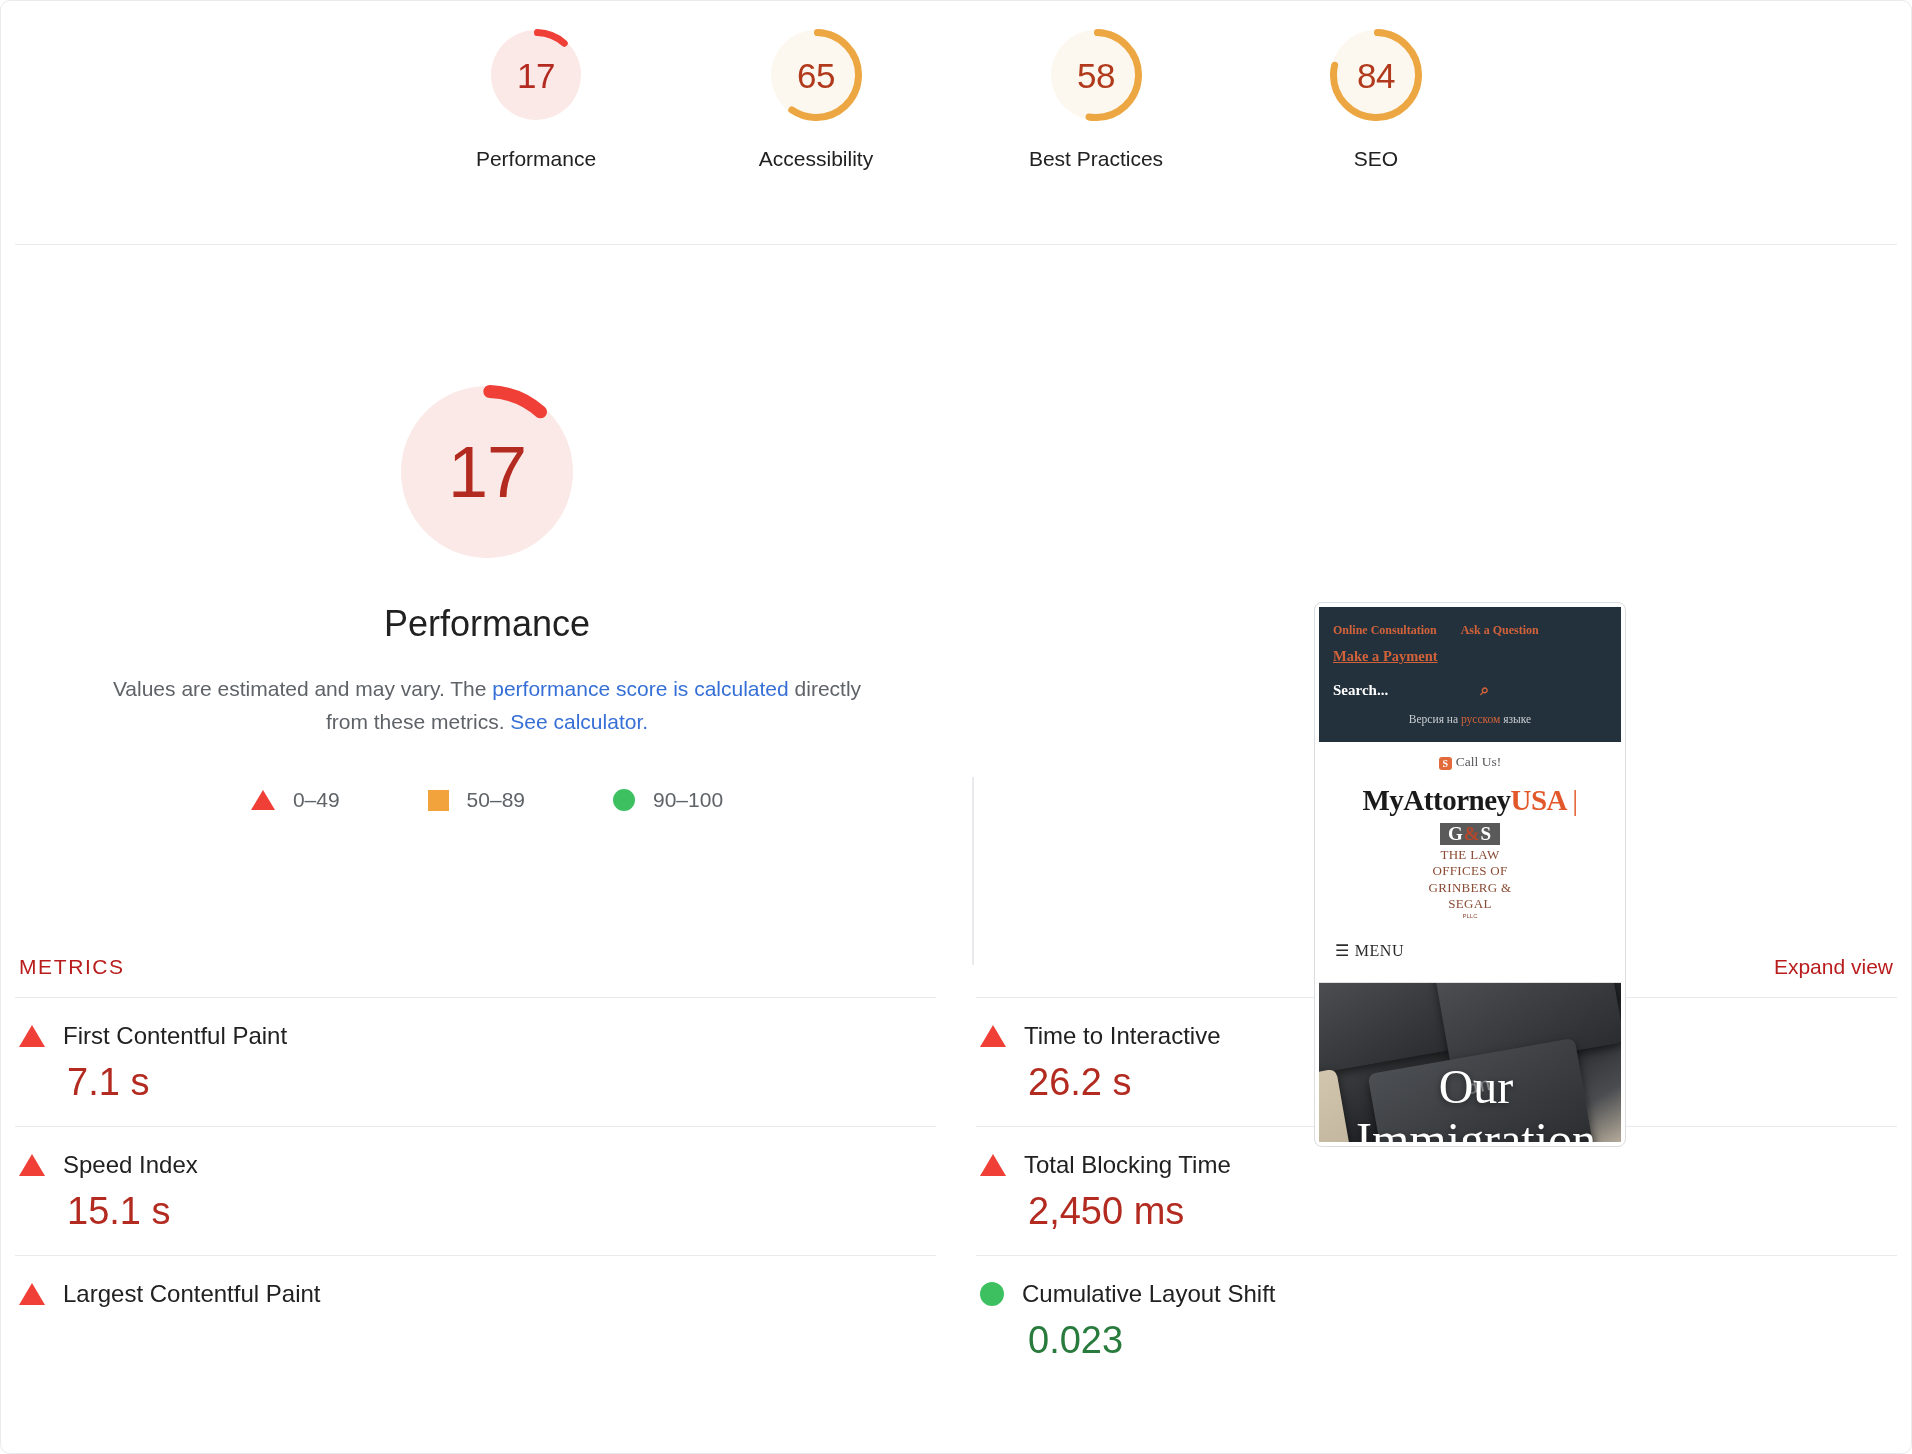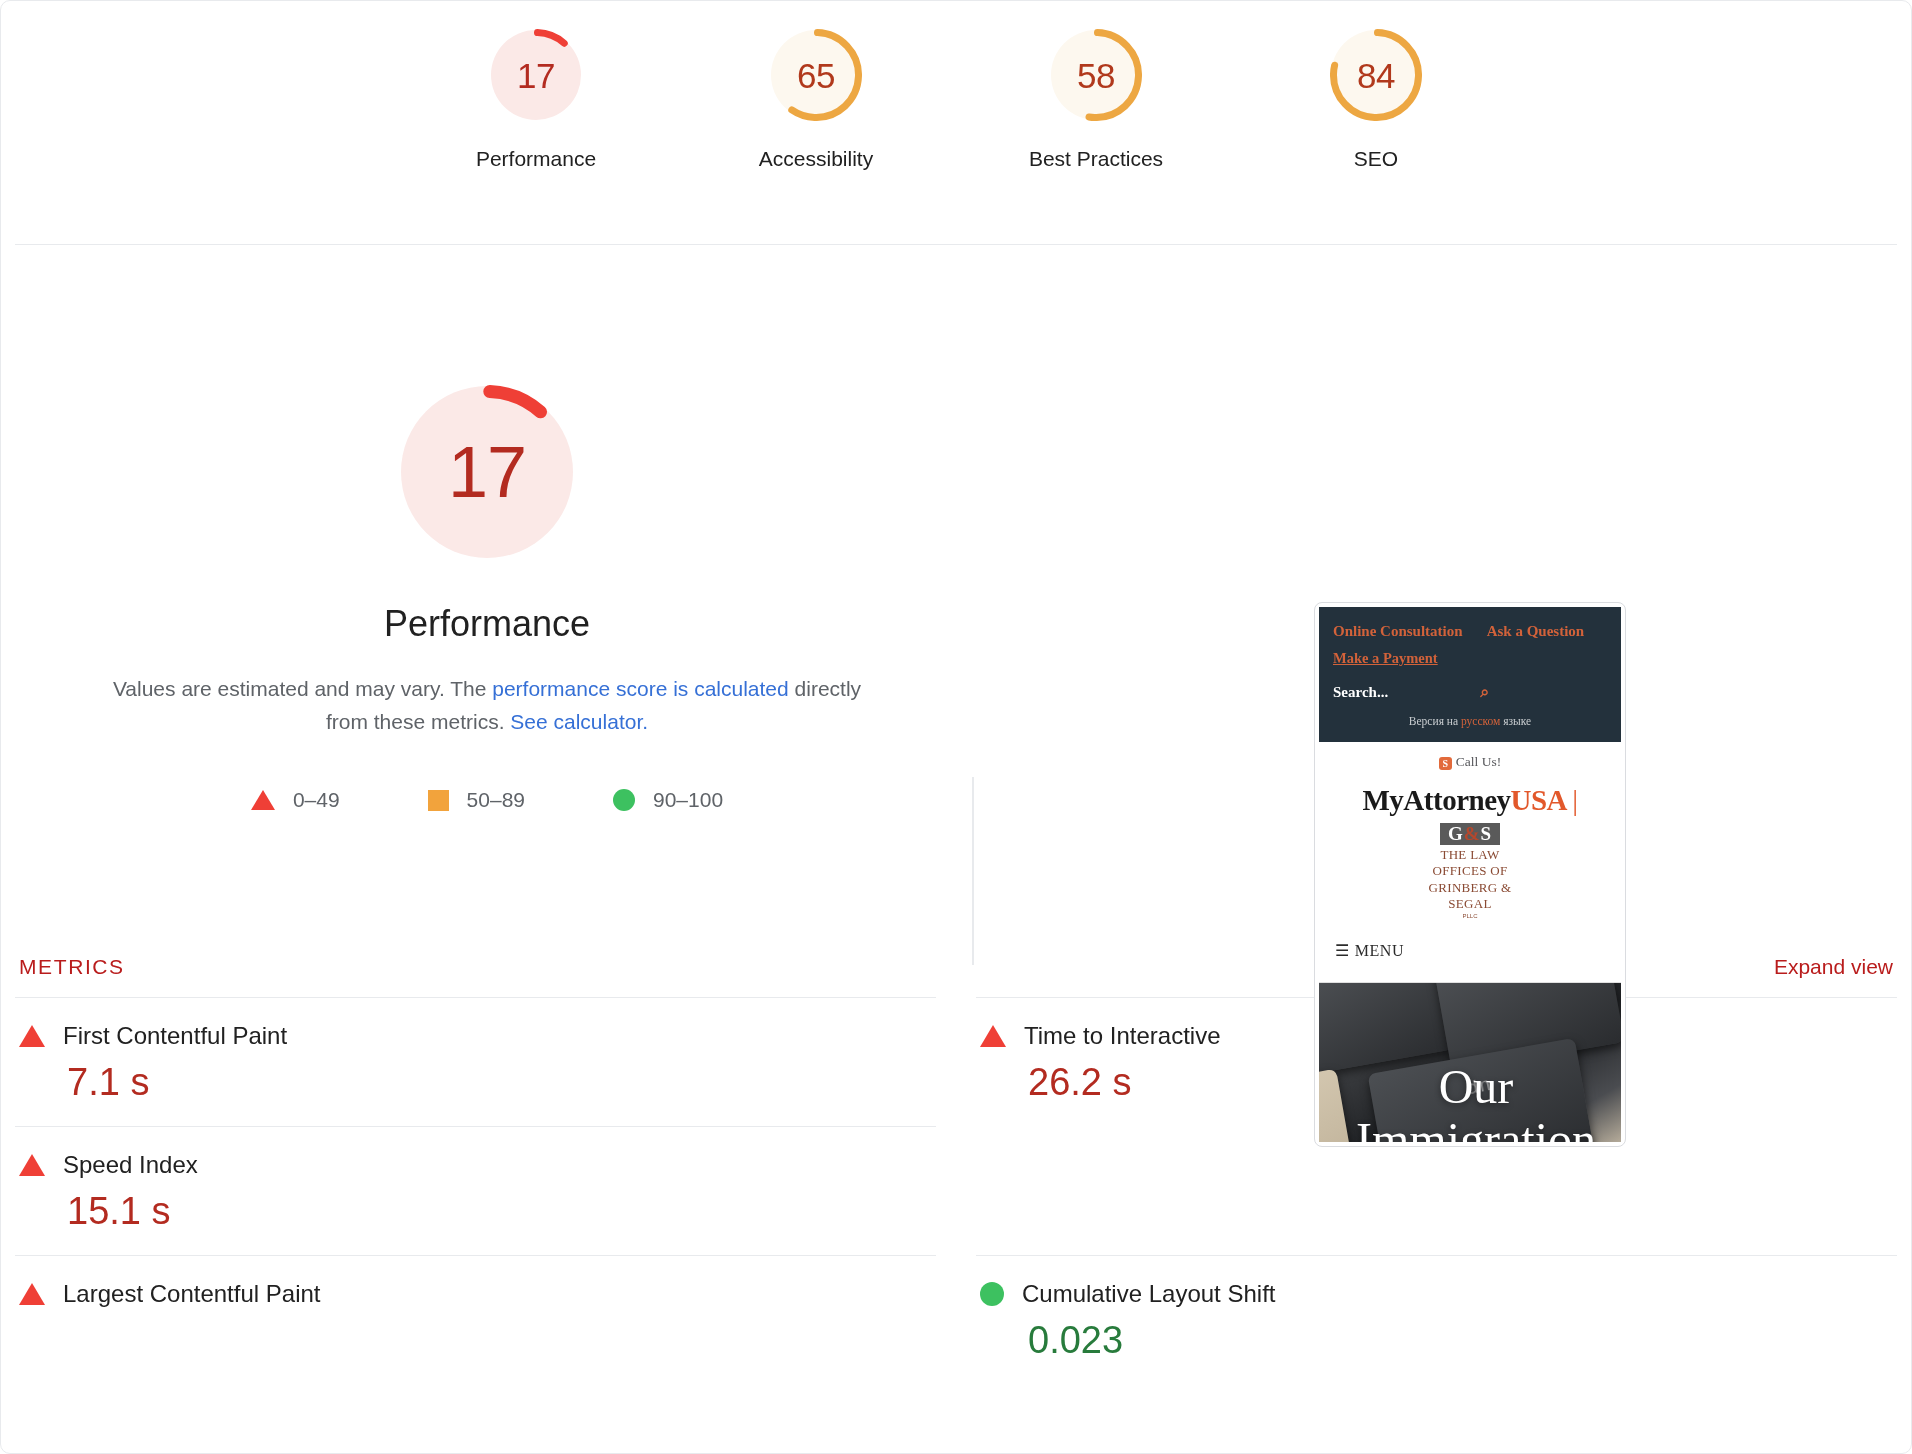--- a/index.html
+++ b/index.html
@@ -158,21 +158,21 @@
   .tb-topbar {
     background: #23313c;
     height: 135px;
     padding: 16px 14px 0 14px;
     position: relative;
   }
   .tb-links {
     display: flex;
     gap: 24px;
     font-family: "Liberation Serif", serif;
-    font-size: 15px;
+    font-size: 12px;
     color: #d2623a;
     font-weight: 700;
   }
   .tb-pay {
     margin-top: 10px;
     font-family: "Liberation Serif", serif;
     font-size: 14.5px;
     color: #d2623a;
     font-weight: 700;
     text-decoration: underline;
@@ -521,20 +521,27 @@
         </div>
         <div class="metric-value val-fail">26.2 s</div>
       </div>
       <div class="metric" style="grid-area: 2 / 1;">
         <div class="metric-head">
           <span class="m-tri"></span>
           <span class="metric-name">Speed Index</span>
         </div>
         <div class="metric-value val-fail">15.1 s</div>
       </div>
+      <div class="metric" style="grid-area: 2 / 2;">
+        <div class="metric-head">
+          <span class="m-tri"></span>
+          <span class="metric-name">Total Blocking Time</span>
+        </div>
+        <div class="metric-value val-fail">2,450 ms</div>
+      </div>
       <div class="metric" style="grid-area: 3 / 1;">
         <div class="metric-head">
           <span class="m-tri"></span>
           <span class="metric-name">Largest Contentful Paint</span>
         </div>
       </div>
       <div class="metric" style="grid-area: 3 / 2;">
         <div class="metric-head">
           <span class="m-circ"></span>
           <span class="metric-name">Cumulative Layout Shift</span>

